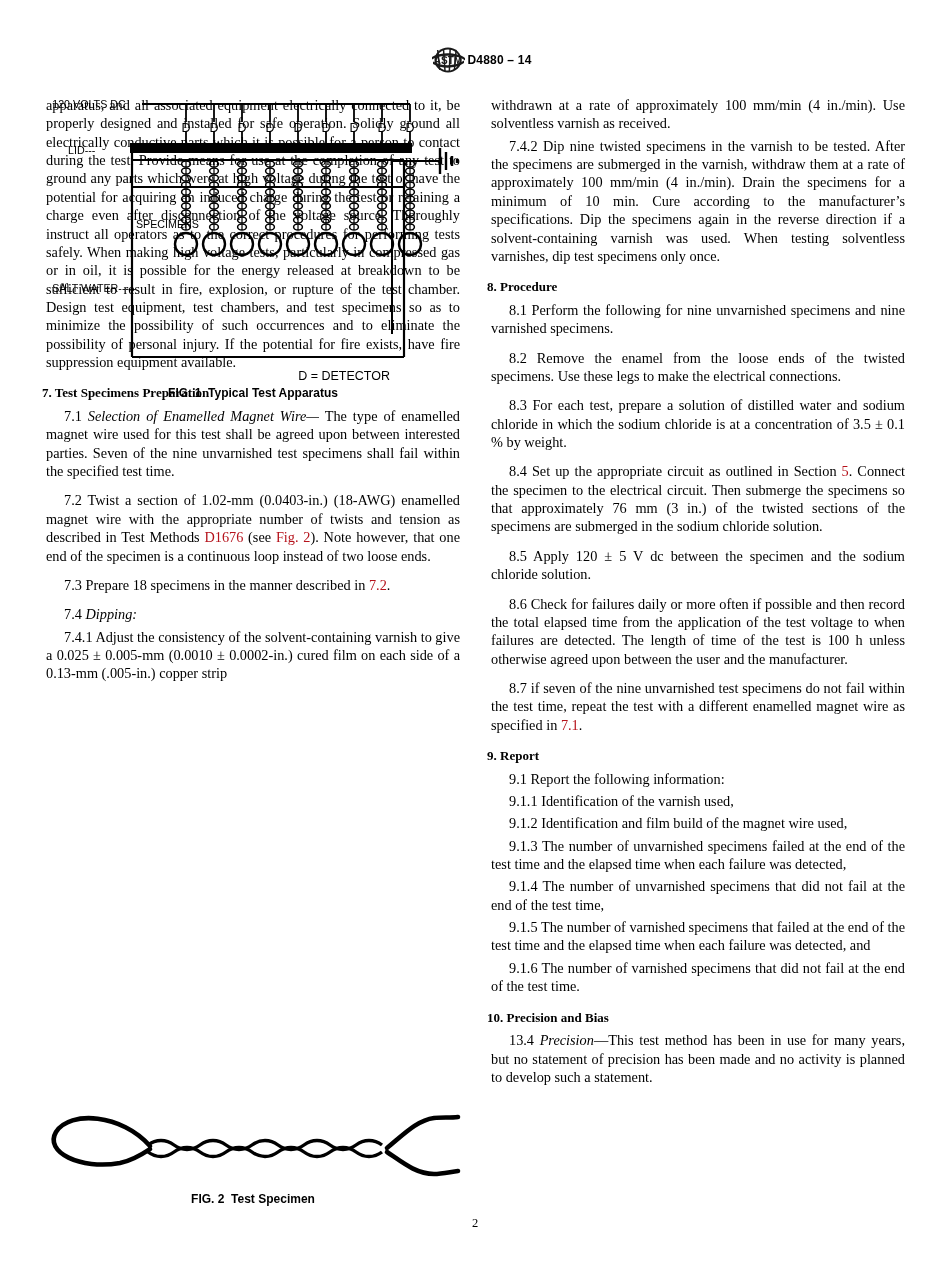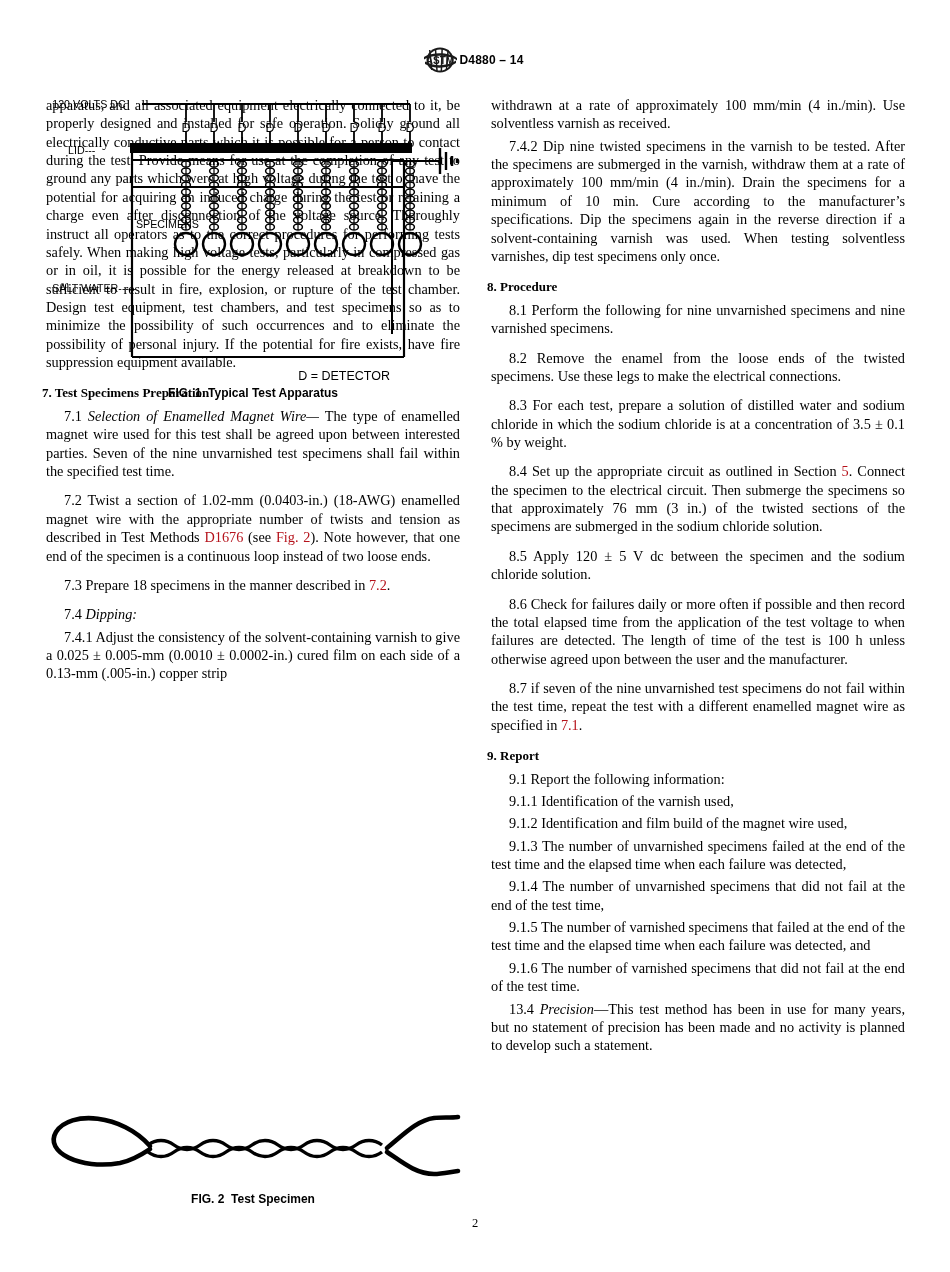--- a/index.html
+++ b/index.html
@@ -13,21 +13,21 @@
     position: relative;
     font-family: "Liberation Serif", "DejaVu Serif", serif;
     color: #000;
     overflow: hidden;
   }
 
   
   .page-header {
     position: absolute;
     top: 40px;
-    left: 8px;
+    left: 16px;
     width: 929px;
     height: 40px;
     display: flex;
     align-items: center;
     justify-content: center;
     gap: 0;
   }
   .astm-logo {
     width: 38px;
     height: 30px;
@@ -599,19 +599,20 @@
   <p class="indent tight"><span>9.1.2</span><span> Identification and film build of the magnet wire used,</span></p>
 
   <p class="indent tight"><span>9.1.3</span><span> The number of unvarnished specimens failed at the end of the test time and the elapsed time when each failure was detected,</span></p>
 
   <p class="indent tight"><span>9.1.4</span><span> The number of unvarnished specimens that did not fail at the end of the test time,</span></p>
 
   <p class="indent tight"><span>9.1.5</span><span> The number of varnished specimens that failed at the end of the test time and the elapsed time when each failure was detected, and</span></p>
 
   <p class="indent tight"><span>9.1.6</span><span> The number of varnished specimens that did not fail at the end of the test time.</span></p>
 
+  <h2 class="section-head">10.  Precision and Bias</h2>
 
   <p class="indent"><span>13.4</span> <span class="ital">Precision</span><span>—This test method has been in use for many years, but no statement of precision has been made and no activity is planned to develop such a statement.</span></p>
 
 
 </div>
 
 <div class="page-number">2</div>
 
 </body></html>

